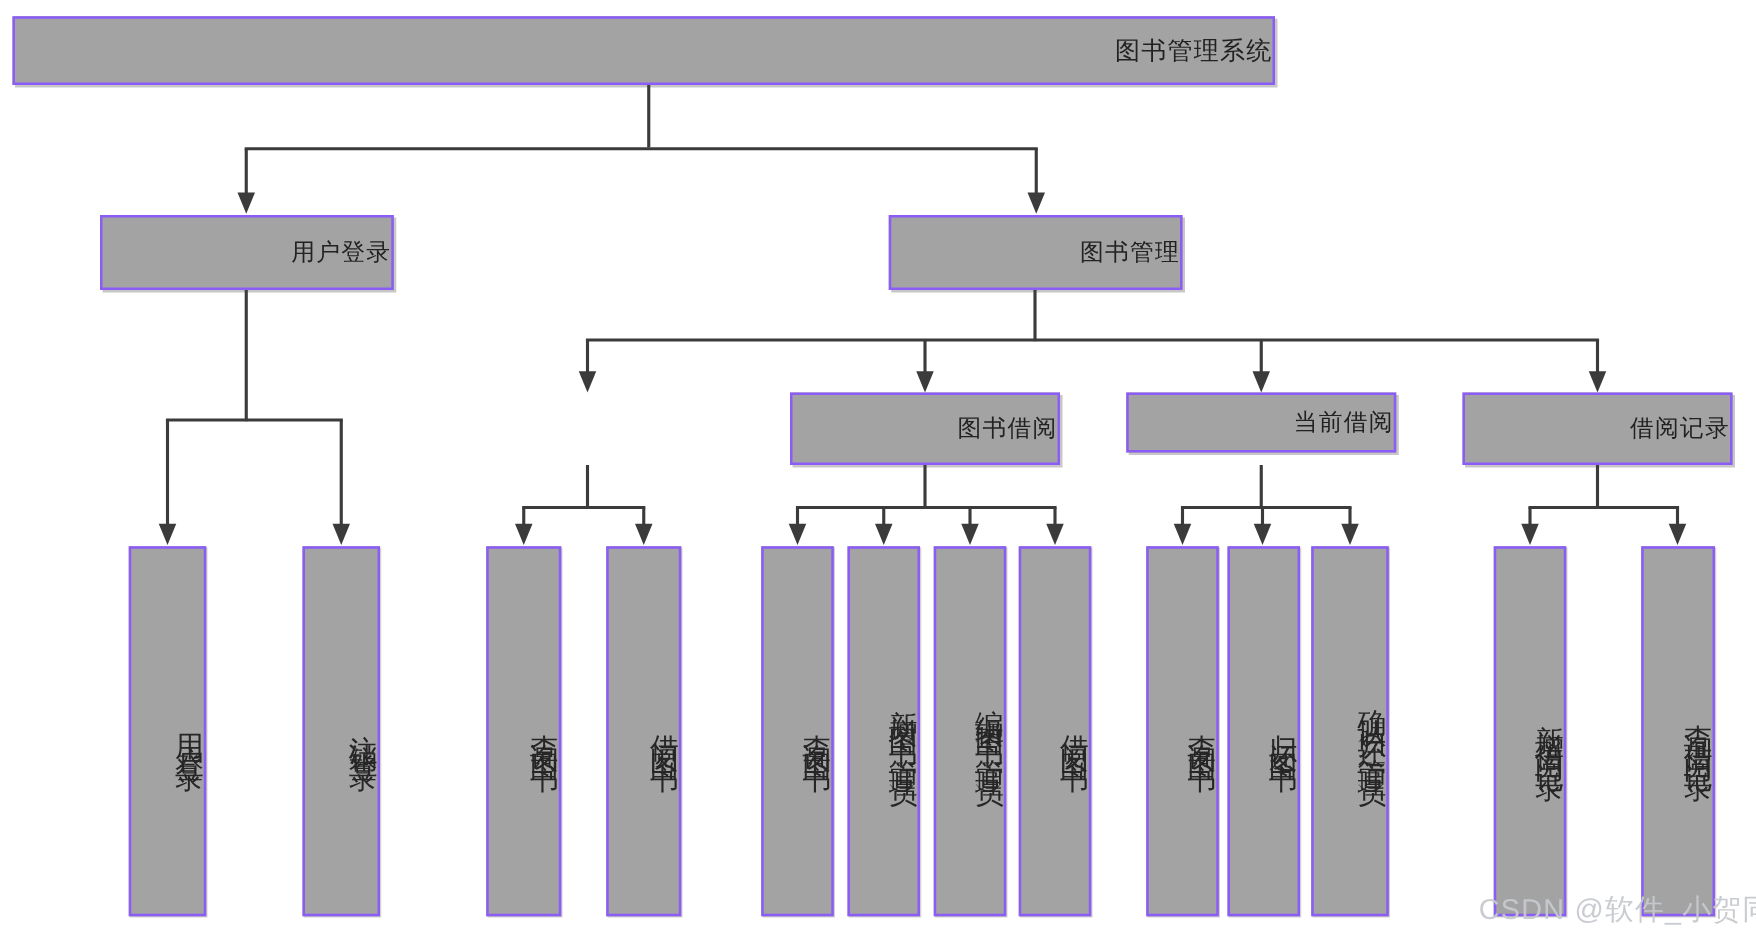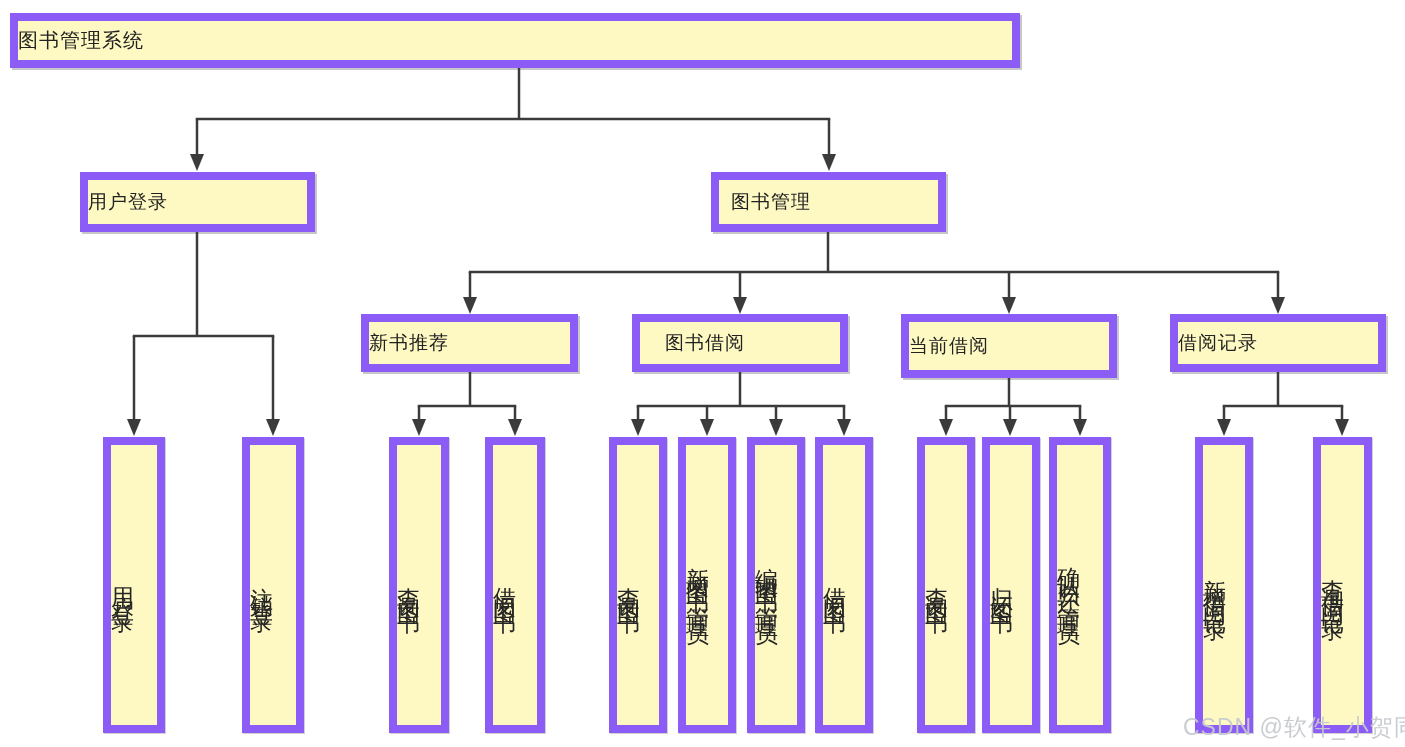--- a/index.html
+++ b/index.html
@@ -2,23 +2,23 @@
 <html><head>
 <meta charset="utf-8">
 <style>
   html,body{margin:0;padding:0;background:#ffffff;}
   .canvas{
     position:relative;width:1405px;height:747px;background:#ffffff;
     font-family:"Liberation Sans","DejaVu Sans",sans-serif;overflow:hidden;
   }
   .wires{position:absolute;left:0;top:0;z-index:1;}
   .node{
-    position:absolute;box-sizing:border-box;background:#fef9c3;
-    border:8px solid #8b5cf6;color:#222222;z-index:2;
-    display:flex;align-items:center;justify-content:flex-start;
+    position:absolute;box-sizing:border-box;background:#a3a3a3;
+    border:2px solid #8b5cf6;color:#222222;z-index:2;
+    display:flex;align-items:center;justify-content:flex-end;
   }
   .hnode{
     font-size:19px;letter-spacing:1px;
     box-shadow:2px 2px 0 rgba(70,70,70,0.30);
   }
   .root{font-size:20px;}
   .vnode{
     top:437px;height:296px;
     box-shadow:1px 1px 0 rgba(70,70,70,0.25);
   }
@@ -107,27 +107,24 @@
     <span>图书管理系统</span>
   </div>
 
   <div class="node hnode" style="left:80px;top:172px;width:235px;height:60px;">
     <span>用户登录</span>
   </div>
   <div class="node hnode" style="left:711px;top:172px;width:235px;height:60px;padding-left:12px;">
     <span>图书管理</span>
   </div>
 
-  <div class="node hnode" style="left:361px;top:314px;width:217px;height:58px;">
-    <span>新书推荐</span>
-  </div>
   <div class="node hnode" style="left:632px;top:314px;width:216px;height:58px;padding-left:25px;">
     <span>图书借阅</span>
   </div>
-  <div class="node hnode" style="left:901px;top:314px;width:216px;height:64px;">
+  <div class="node hnode" style="left:901px;top:314px;width:216px;height:48px;">
     <span>当前借阅</span>
   </div>
   <div class="node hnode" style="left:1170px;top:314px;width:216px;height:58px;">
     <span>借阅记录</span>
   </div>
 
   <div class="node vnode" style="left:103px;width:62px;">
     <span>用户登录</span>
   </div>
   <div class="node vnode" style="left:242px;width:62px;">

